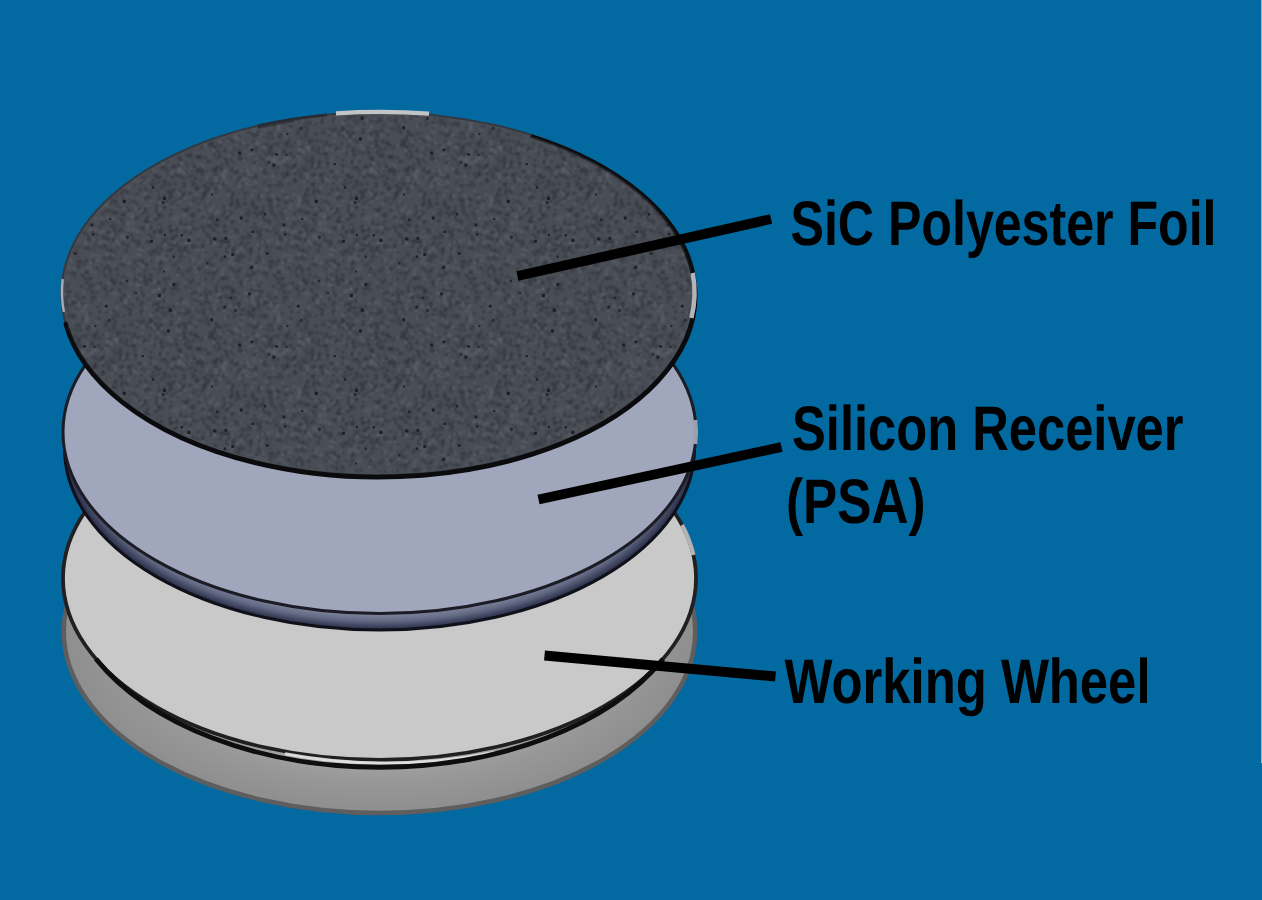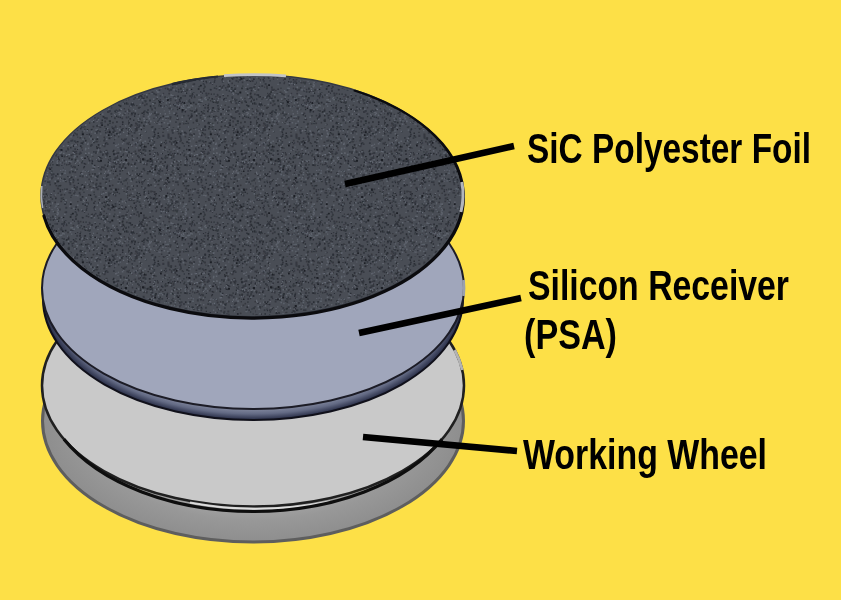--- a/index.html
+++ b/index.html
@@ -1,16 +1,16 @@
 <!DOCTYPE html>
 <html><head>
 <meta charset="utf-8">
 <style>
   html,body{margin:0;padding:0;background:#ffffff;}
-  #stage{position:relative;width:841px;height:600px;overflow:hidden;background:#fde047;}
+  #stage{position:relative;width:841px;height:600px;overflow:hidden;background:#0369a1;}
   svg{display:block;}
 </style>
 </head>
 <body>
 <div id="stage">
 <svg width="841" height="600" viewBox="0 0 841 600">
   <defs>
     <radialGradient id="sideGray" cx="0.5" cy="0.5" r="0.5">
       <stop offset="0.66" stop-color="#aaaaaa"></stop>
       <stop offset="0.82" stop-color="#989898"></stop>

